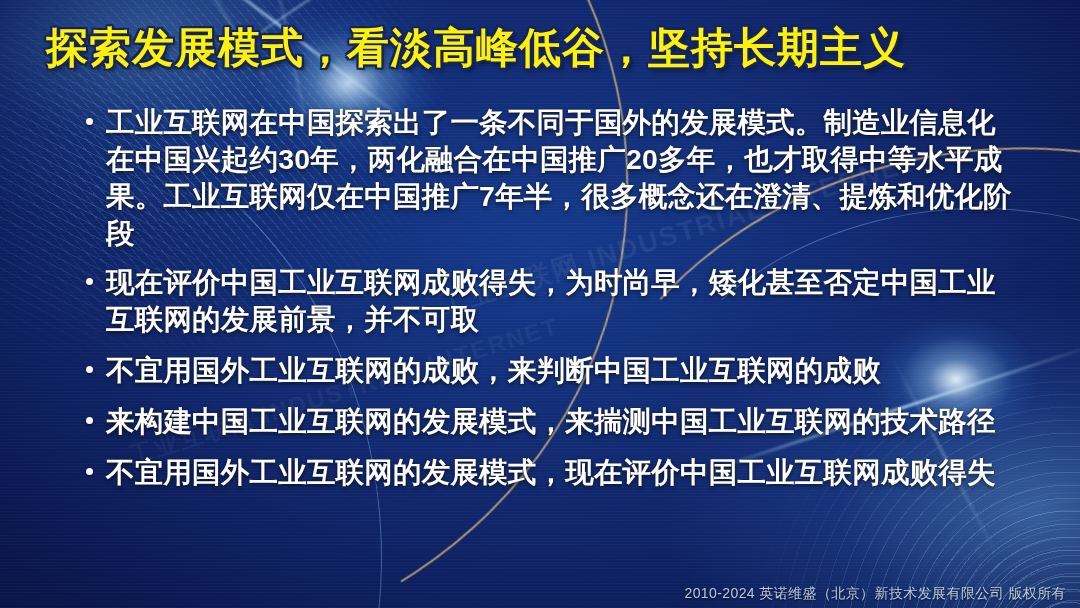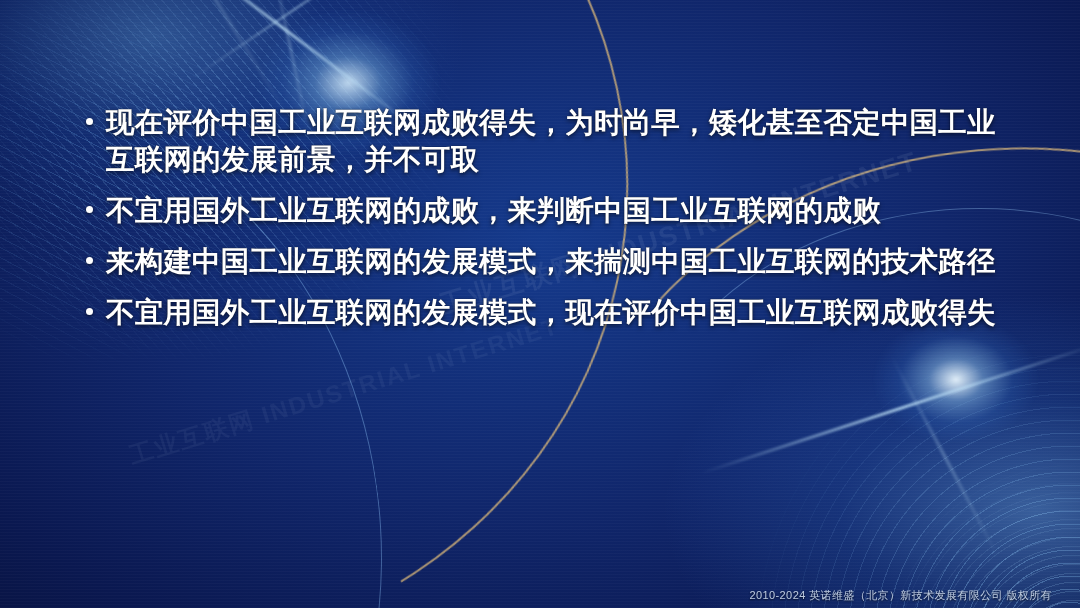--- a/index.html
+++ b/index.html
@@ -154,22 +154,22 @@
     content:"";
     position:absolute; left:8px; top:14px;
     width:7px; height:7px; border-radius:50%;
     background:#ffffff;
     box-shadow:0 1px 3px rgba(0,0,0,.6);
   }
   .bullet.b1{ margin-bottom:12px; }
 
   
   #footer{
-    position:absolute; right:28px; bottom:5px;
-    font-size:11px;
+    position:absolute; right:14px; bottom:5px;
+    font-size:14px;
     color:rgba(225,238,255,0.82);
     letter-spacing:0.4px;
     white-space:nowrap;
     text-shadow:0 1px 2px rgba(0,0,0,.7);
     margin-top:15px;
   }
 </style>
 </head>
 <body>
 
@@ -192,22 +192,24 @@
   <div class="streak s3"></div>
   <div class="streak s4"></div>
 
   <div class="flare flare-br"></div>
   <div class="streak s5"></div>
   <div class="streak s6"></div>
 
   <div class="watermark w1">工业互联网 INDUSTRIAL INTERNET</div>
   <div class="watermark w2">工业互联网 INDUSTRIAL INTERNET</div>
 
+  <div id="title">探索发展模式，看淡高峰低谷，坚持长期主义</div>
 
   <div id="body">
+    <div class="bullet b1">工业互联网在中国探索出了一条不同于国外的发展模式。制造业信息化在中国兴起约30年，两化融合在中国推广20多年，也才取得中等水平成果。工业互联网仅在中国推广7年半，很多概念还在澄清、提炼和优化阶段</div>
     <div class="bullet">现在评价中国工业互联网成败得失，为时尚早，矮化甚至否定中国工业互联网的发展前景，并不可取</div>
     <div class="bullet">不宜用国外工业互联网的成败，来判断中国工业互联网的成败</div>
     <div class="bullet">来构建中国工业互联网的发展模式，来揣测中国工业互联网的技术路径</div>
     <div class="bullet">不宜用国外工业互联网的发展模式，现在评价中国工业互联网成败得失</div>
   </div>
 
   <div id="footer">2010-2024 英诺维盛（北京）新技术发展有限公司  版权所有</div>
 
 </div>
 

